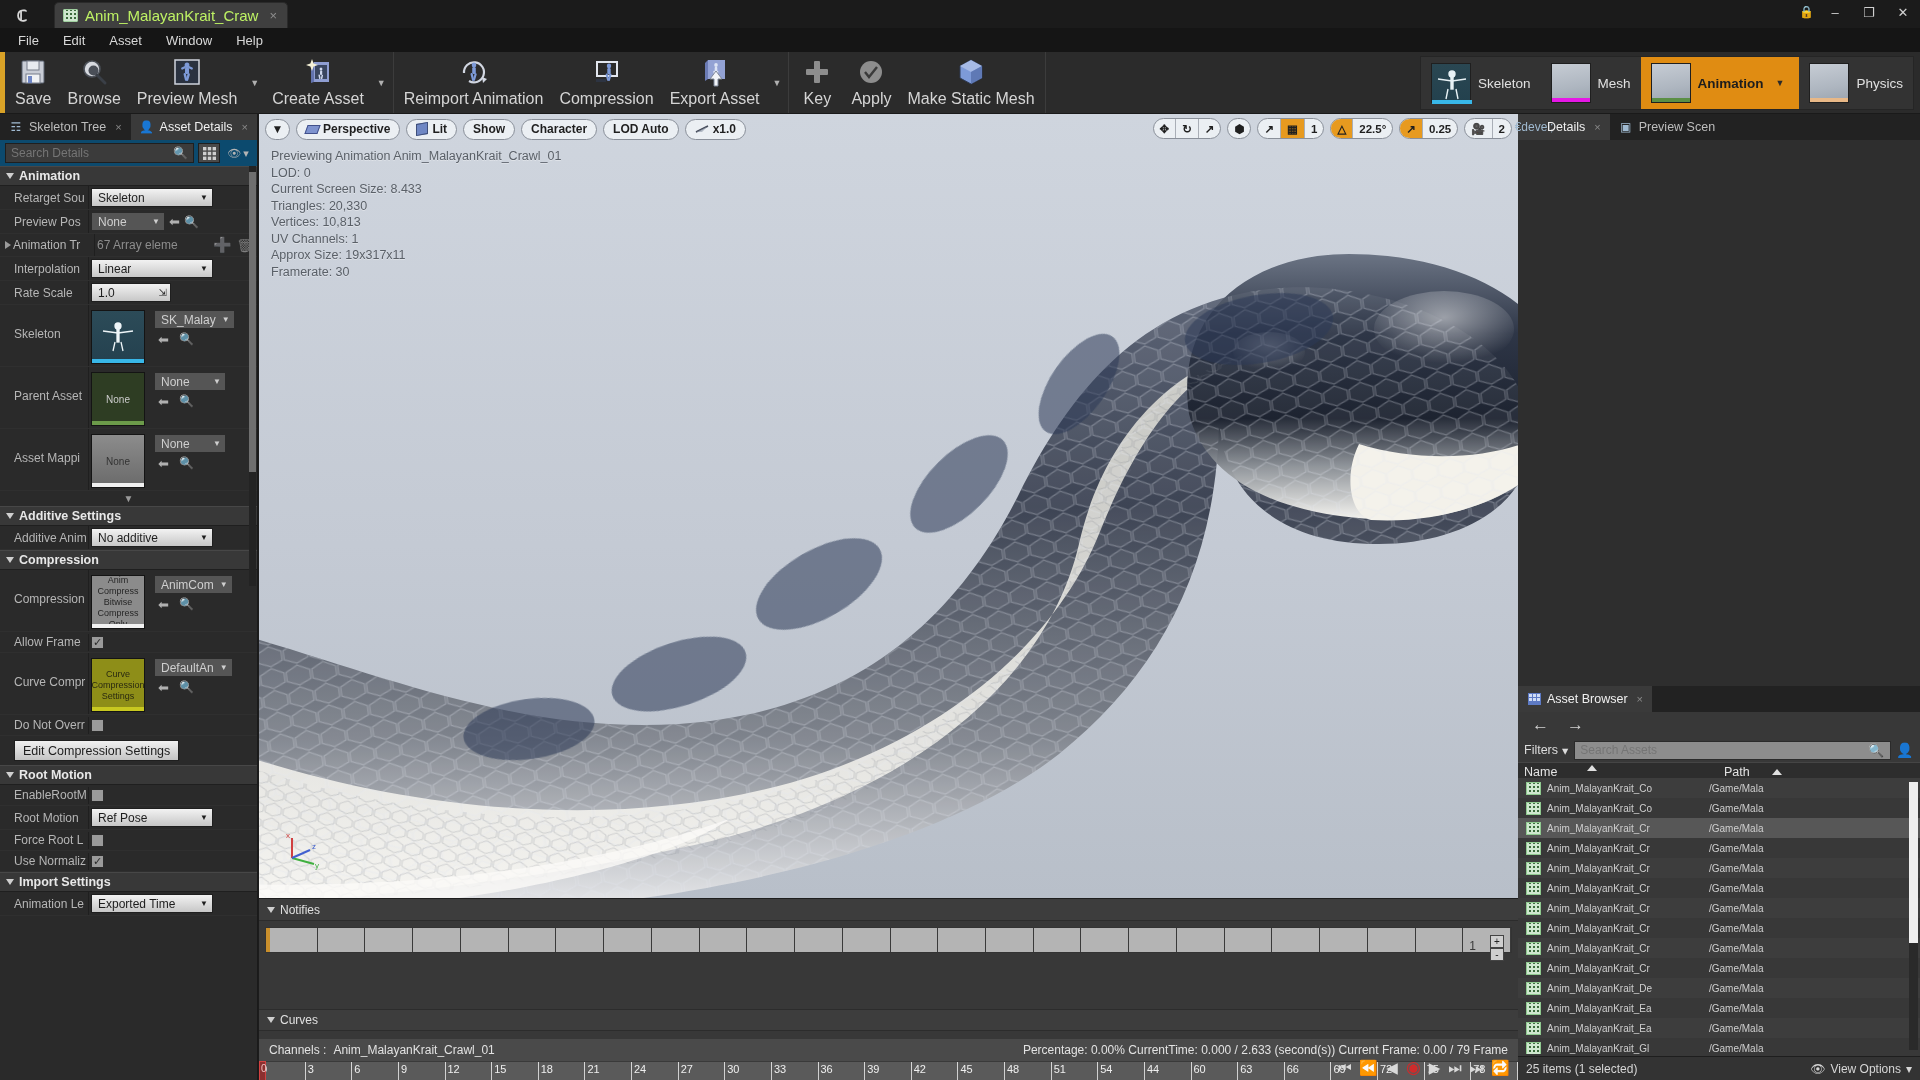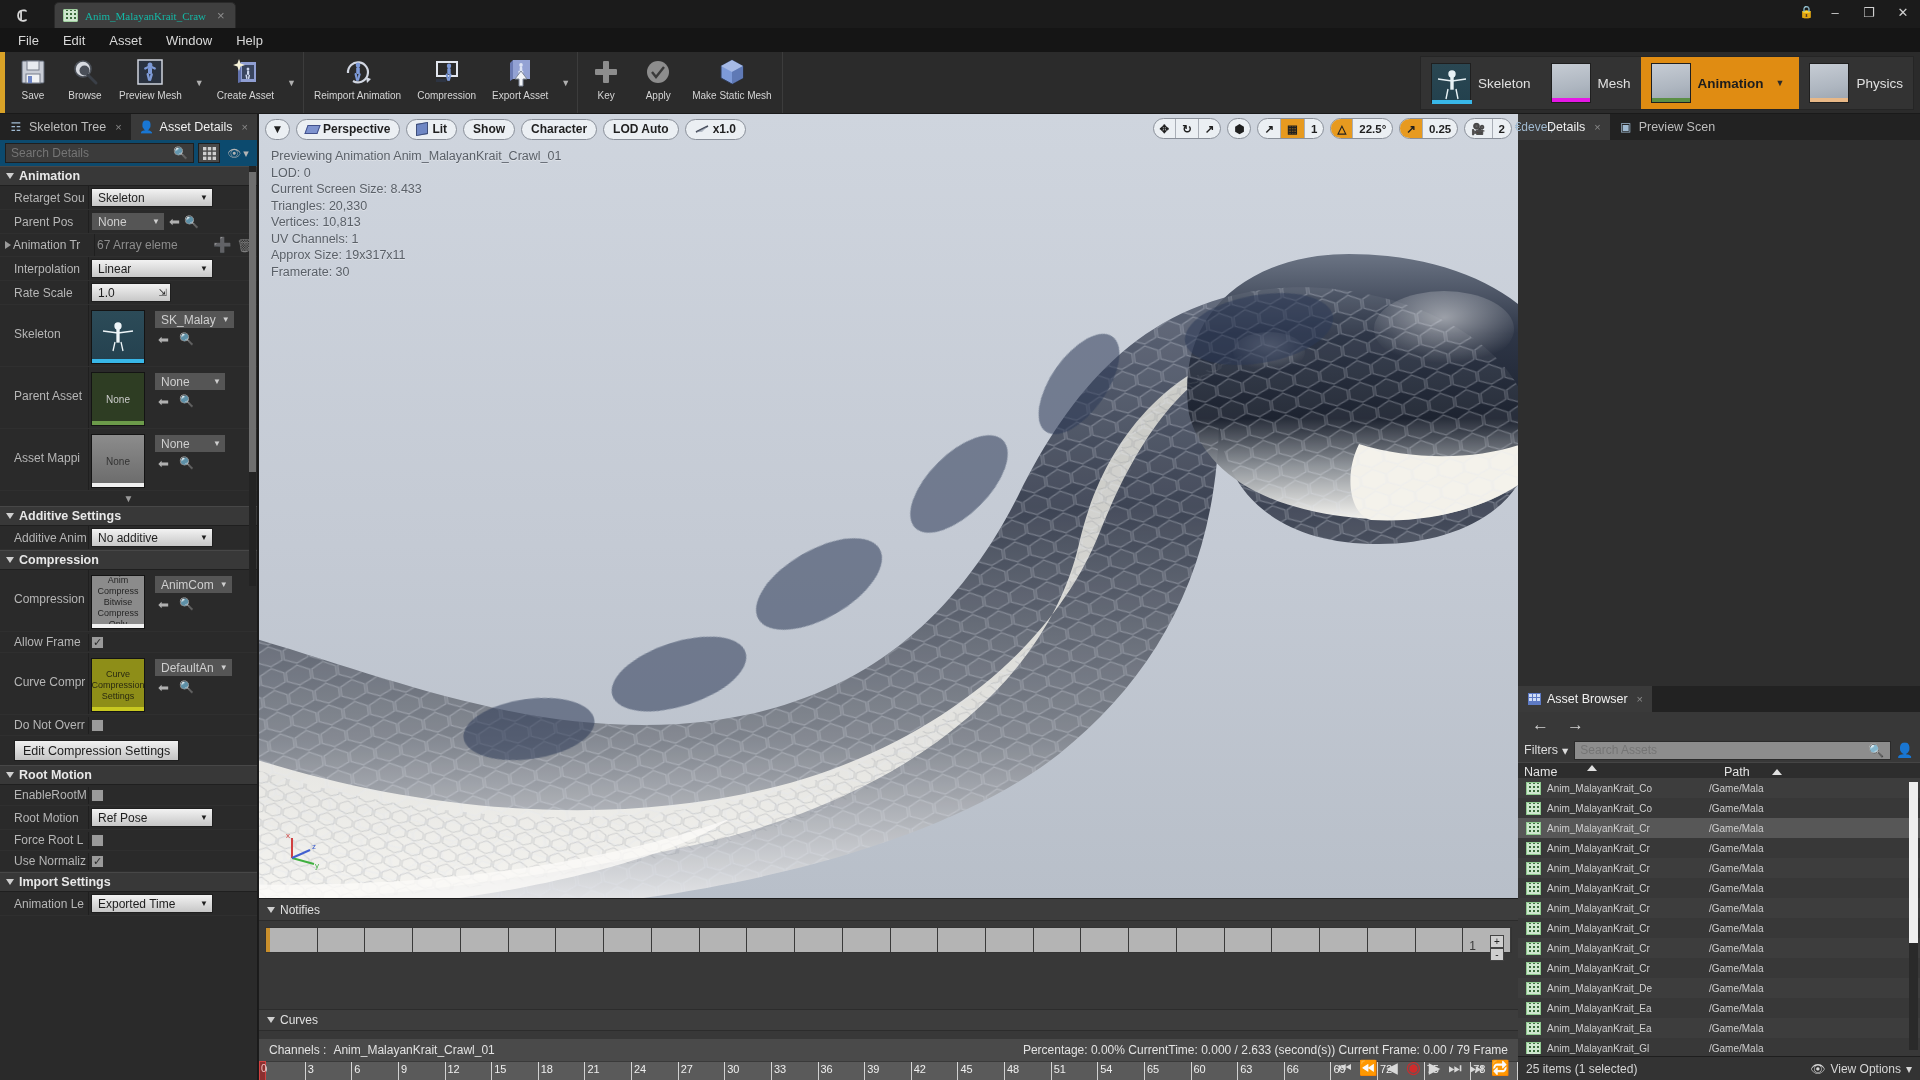--- a/index.html
+++ b/index.html
@@ -12,41 +12,41 @@
   .titlebar { position:absolute; left:0; top:0; width:1920px; height:28px;
      background:#1b1b1b; display:flex; align-items:flex-end; }
   .ue-logo { width:44px; height:28px; display:flex; align-items:center; justify-content:center;
      color:#d8d8d8; font-size:20px; font-weight:bold; font-family:"Liberation Serif",serif; }
   .doc-tab { height:26px; background:#3f3f3f; border-top-left-radius:5px; border-top-right-radius:5px;
      display:flex; align-items:center; gap:7px; padding:0 10px 0 8px; border:1px solid #2a2a2a; border-bottom:none;
      margin-left:10px; }
   .tab-ico { width:15px; height:13px; background:#3c6b3c; border:1px solid #9fcf9f; border-radius:1px;
      background-image:repeating-linear-gradient(90deg,#cfe8cf 0 2px,transparent 2px 4px),
        repeating-linear-gradient(0deg,#cfe8cf 0 2px,transparent 2px 4px); }
-  .doc-tab-label { font-size:11px; color:#14b8a6;font-family:Liberation Serif, serif; }
+  .doc-tab-label { font-size:15px; color:#bef264; }
   .tab-x { color:#8e8e8e; font-size:13px; margin-left:4px; }
   .win-controls { position:absolute; right:0; top:0; height:24px; display:flex; align-items:center; gap:0; }
   .win-btn { width:34px; height:22px; display:flex; align-items:center; justify-content:center;
      color:#d0d0d0; font-size:13px; }
   .lock-ico { width:22px; height:22px; display:flex;align-items:center;justify-content:center;color:#b9b9b9;font-size:12px;}
 
   
   .menubar { position:absolute; left:0; top:28px; width:1920px; height:24px; background:#151515;
      display:flex; align-items:center; padding-left:6px; }
   .menu-item { padding:3px 12px; font-size:13px; color:#d8d8d8; }
 
   
   .toolbar { position:absolute; left:0; top:52px; width:1920px; height:62px; background:#2b2b2b;
      border-bottom:1px solid #1a1a1a; display:flex; align-items:stretch; }
   .tb-accent { width:5px; background:#d9a227; }
   .tb-group { display:flex; align-items:stretch; border-right:1px solid #3c3c3c; padding:0 2px; }
   .tb-btn { width:auto; min-width:52px; padding:4px 8px 2px; display:flex; flex-direction:column;
      align-items:center; justify-content:flex-start; }
   .tb-ico { width:34px; height:32px; display:flex; align-items:center; justify-content:center; }
-  .tb-label { font-size:10px; color:#d5d5d5; margin-top:2px; white-space:nowrap; }
+  .tb-label { font-size:16px; color:#d5d5d5; margin-top:2px; white-space:nowrap; }
   .tb-caret { display:flex; align-items:center; padding:0 5px; color:#b0b0b0; font-size:9px; }
 
   
   .mode-bar { position:absolute; right:6px; top:56px; height:54px; background:#333; display:flex;
      align-items:center; border:1px solid #252525; }
   .mode-btn { display:flex; align-items:center; gap:7px; height:52px; padding:0 10px; }
   .mode-btn.active { background:#e08c12; }
   .mode-btn.active .mode-lbl { color:#1d1d1d; font-weight:bold; }
   .mode-thumb { width:40px; height:40px; border:1px solid #1f1f1f;
      background:linear-gradient(170deg,#c6ccd4 0%,#aeb6c0 60%,#9aa3ae 100%); position:relative; }
@@ -467,21 +467,21 @@
         <div class="prop">
           <div class="plabel">Retarget Sou</div>
           <div class="pval">
             <div class="combo" style="min-width:122px;">
               <span class="cv">Skeleton</span>
               <span class="cc">▼</span>
             </div>
           </div>
         </div>
         <div class="prop">
-          <div class="plabel">Parent Pos</div>
+          <div class="plabel">Preview Pos</div>
           <div class="pval">
             <div class="combo dark" style="min-width:74px;">
               <span class="cv">None</span>
               <span class="cc">▼</span>
             </div>
             <span class="arr-ico">⬅</span>
             <span class="mag-ico">🔍</span>
           </div>
         </div>
         <div class="prop">
@@ -940,21 +940,21 @@
         <div class="tick">
           <span>48</span>
         </div>
         <div class="tick">
           <span>51</span>
         </div>
         <div class="tick">
           <span>54</span>
         </div>
         <div class="tick">
-          <span>65</span>
+          <span>44</span>
         </div>
         <div class="tick">
           <span>60</span>
         </div>
         <div class="tick">
           <span>63</span>
         </div>
         <div class="tick">
           <span>66</span>
         </div>

